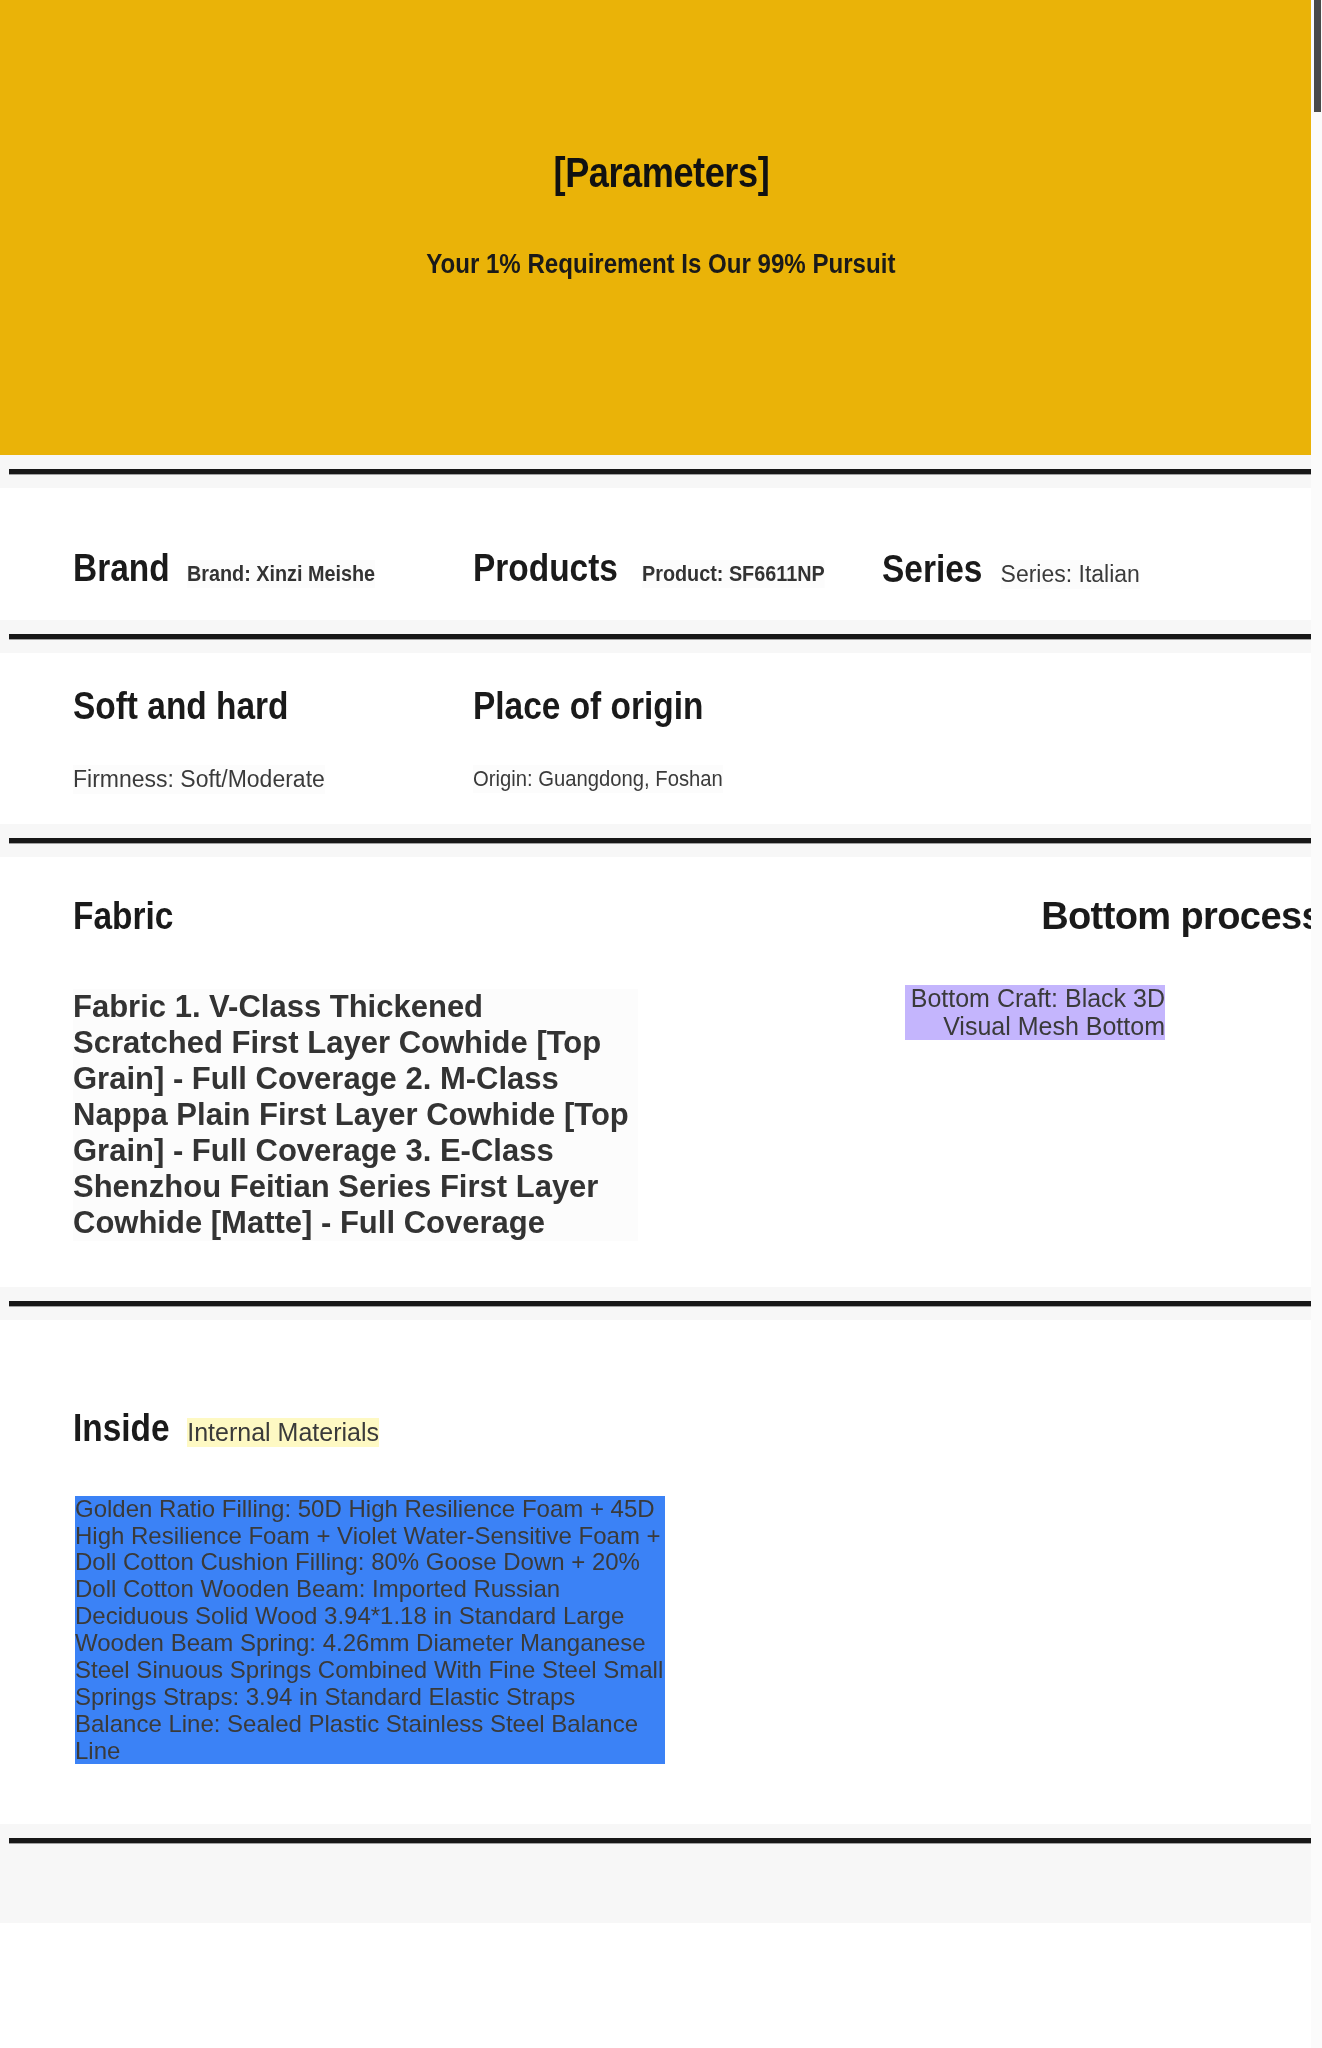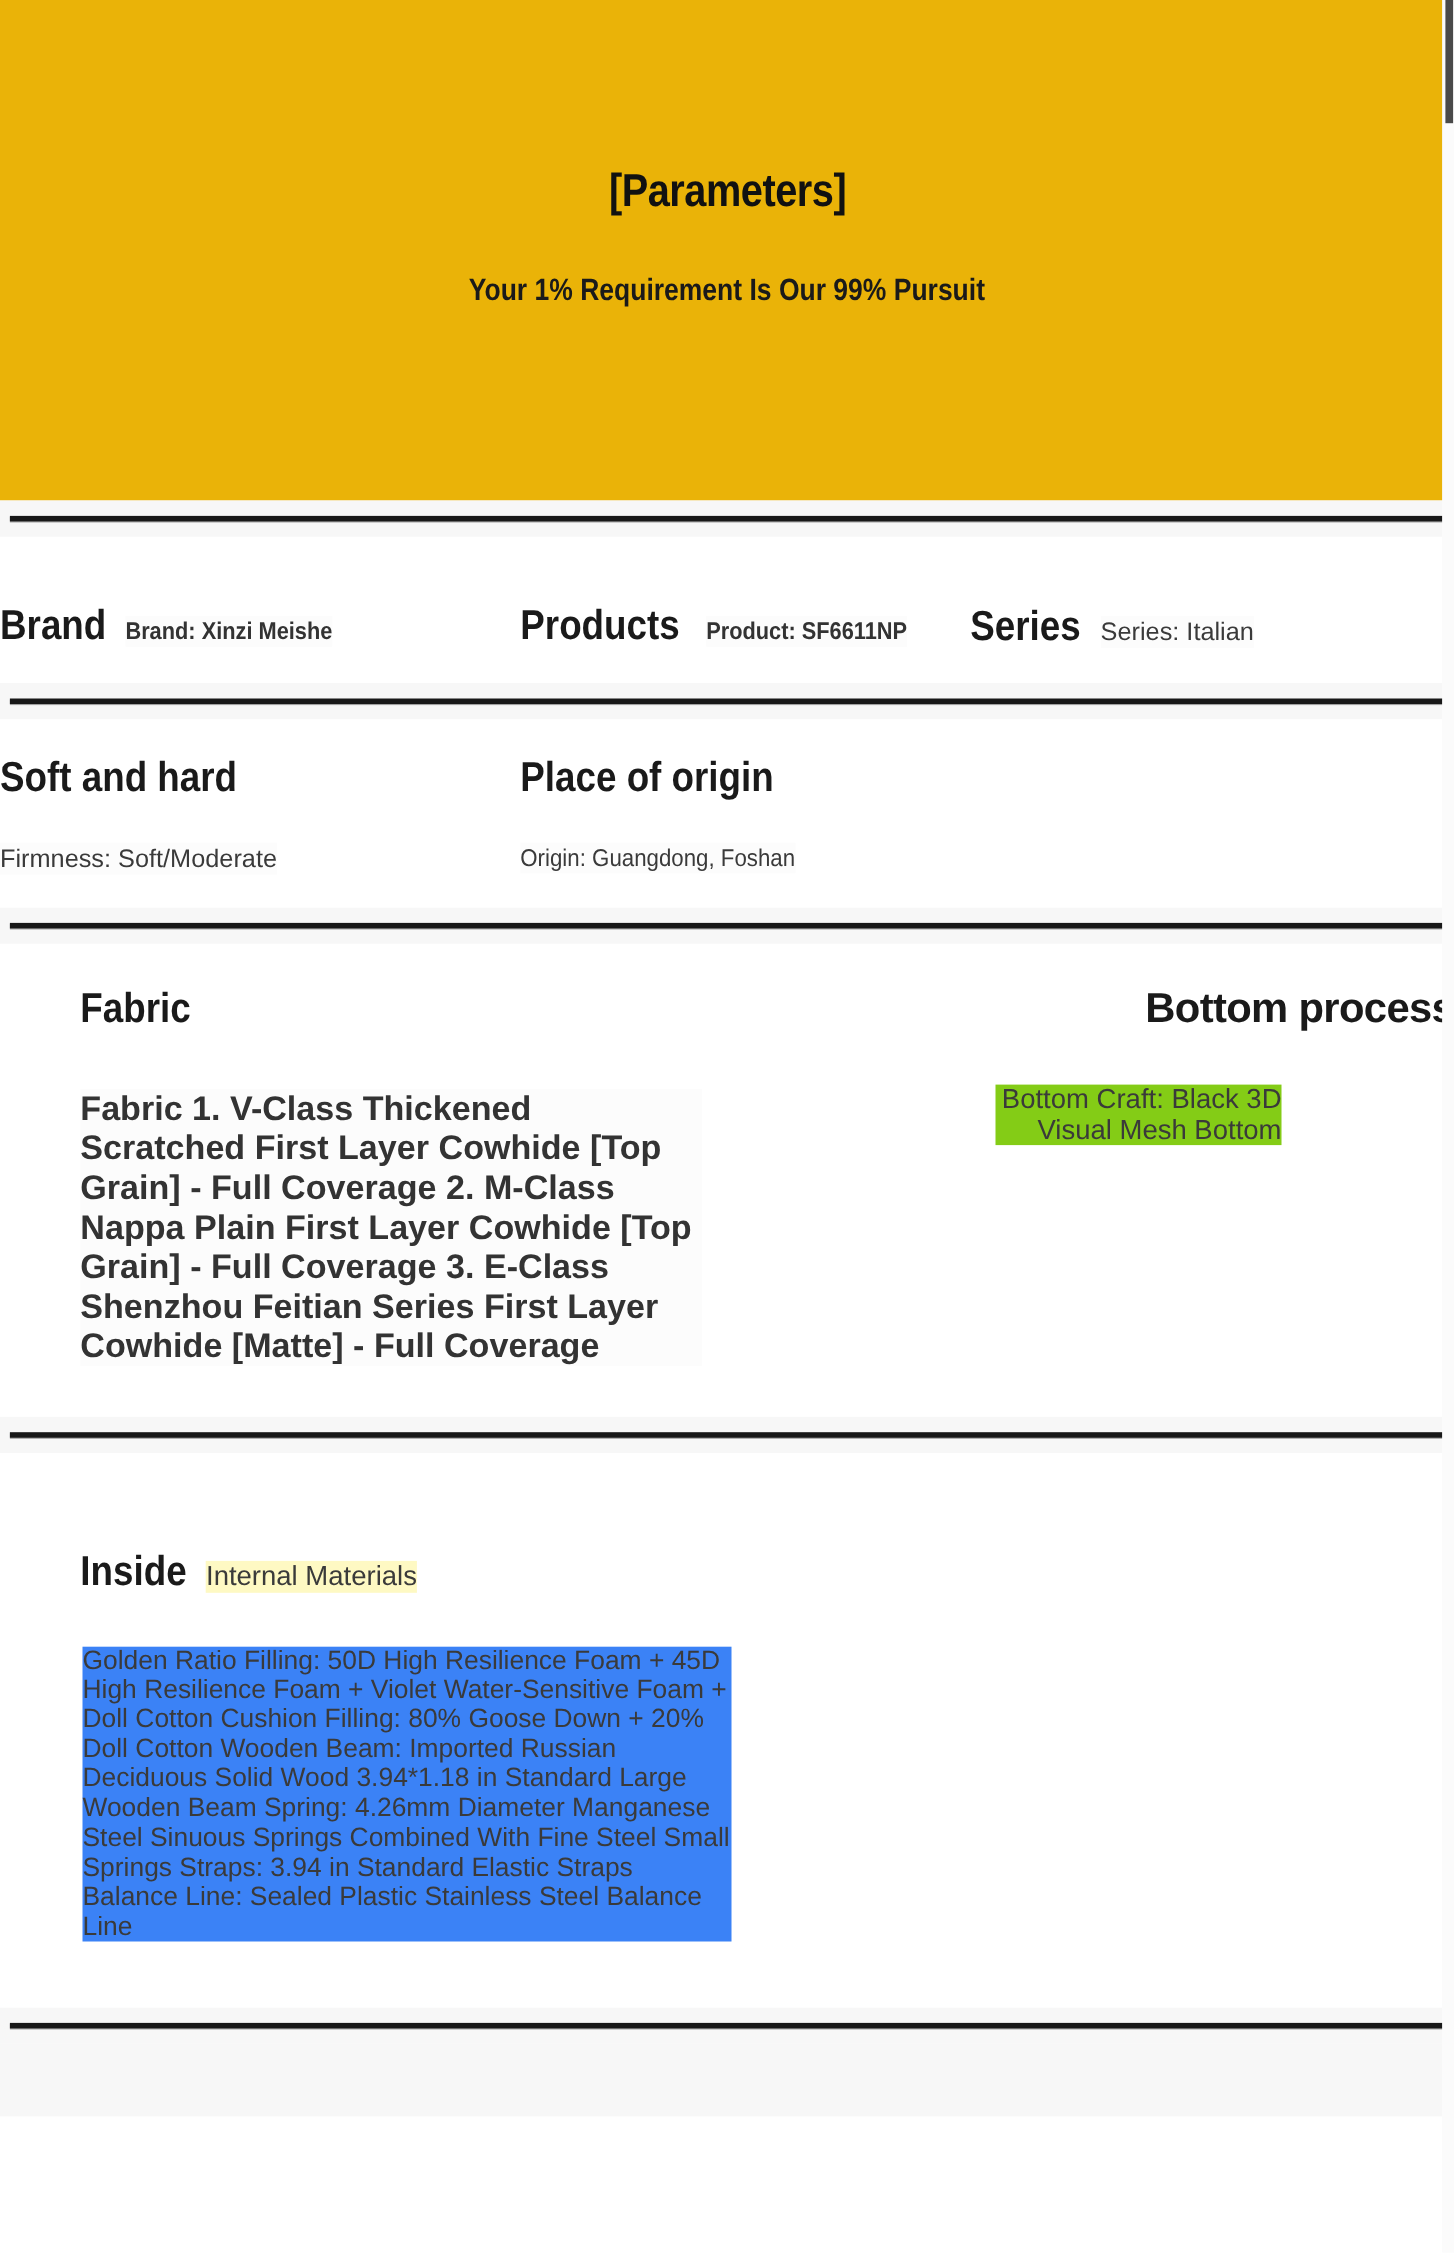--- a/index.html
+++ b/index.html
@@ -61,21 +61,21 @@
   }
 
   
   .param-row {
     background:#ffffff;
     position:relative;
     display:flex;
     padding:34px 0 30px 0;
   }
   .col { position:relative; }
-  .col-1 { width:420px; }
+  .col-1 { width:420px; padding-left:73px; }
   .col-2 { width:437px; padding-left:53px; }
   .col-3 { width:465px; padding-left:25px; }
 
   .col-title {
     font-family:"Liberation Sans Narrow","Liberation Sans", sans-serif;
     font-weight:700;
     font-size:38px;
     color:#1a1a1a;
     line-height:1.05;
     transform:scaleX(0.88);
@@ -145,21 +145,21 @@
     background:#fcfcfc;
   }
   .bottom-body {
     margin-top:48px;
     max-width:260px;
     font-family:"Liberation Sans","Liberation Sans Narrow", sans-serif;
     font-weight:400;
     font-size:25px;
     line-height:1.1;
     color:#3a3a3a;
-    background:#84cc16;
+    background:#c4b5fd;
   }
 
   
   .inside-row {
     background:#ffffff;
     padding:50px 0 60px 0;
     position:relative;
   }
   .inside-inner { padding-left:73px; }
   .inside-label {

